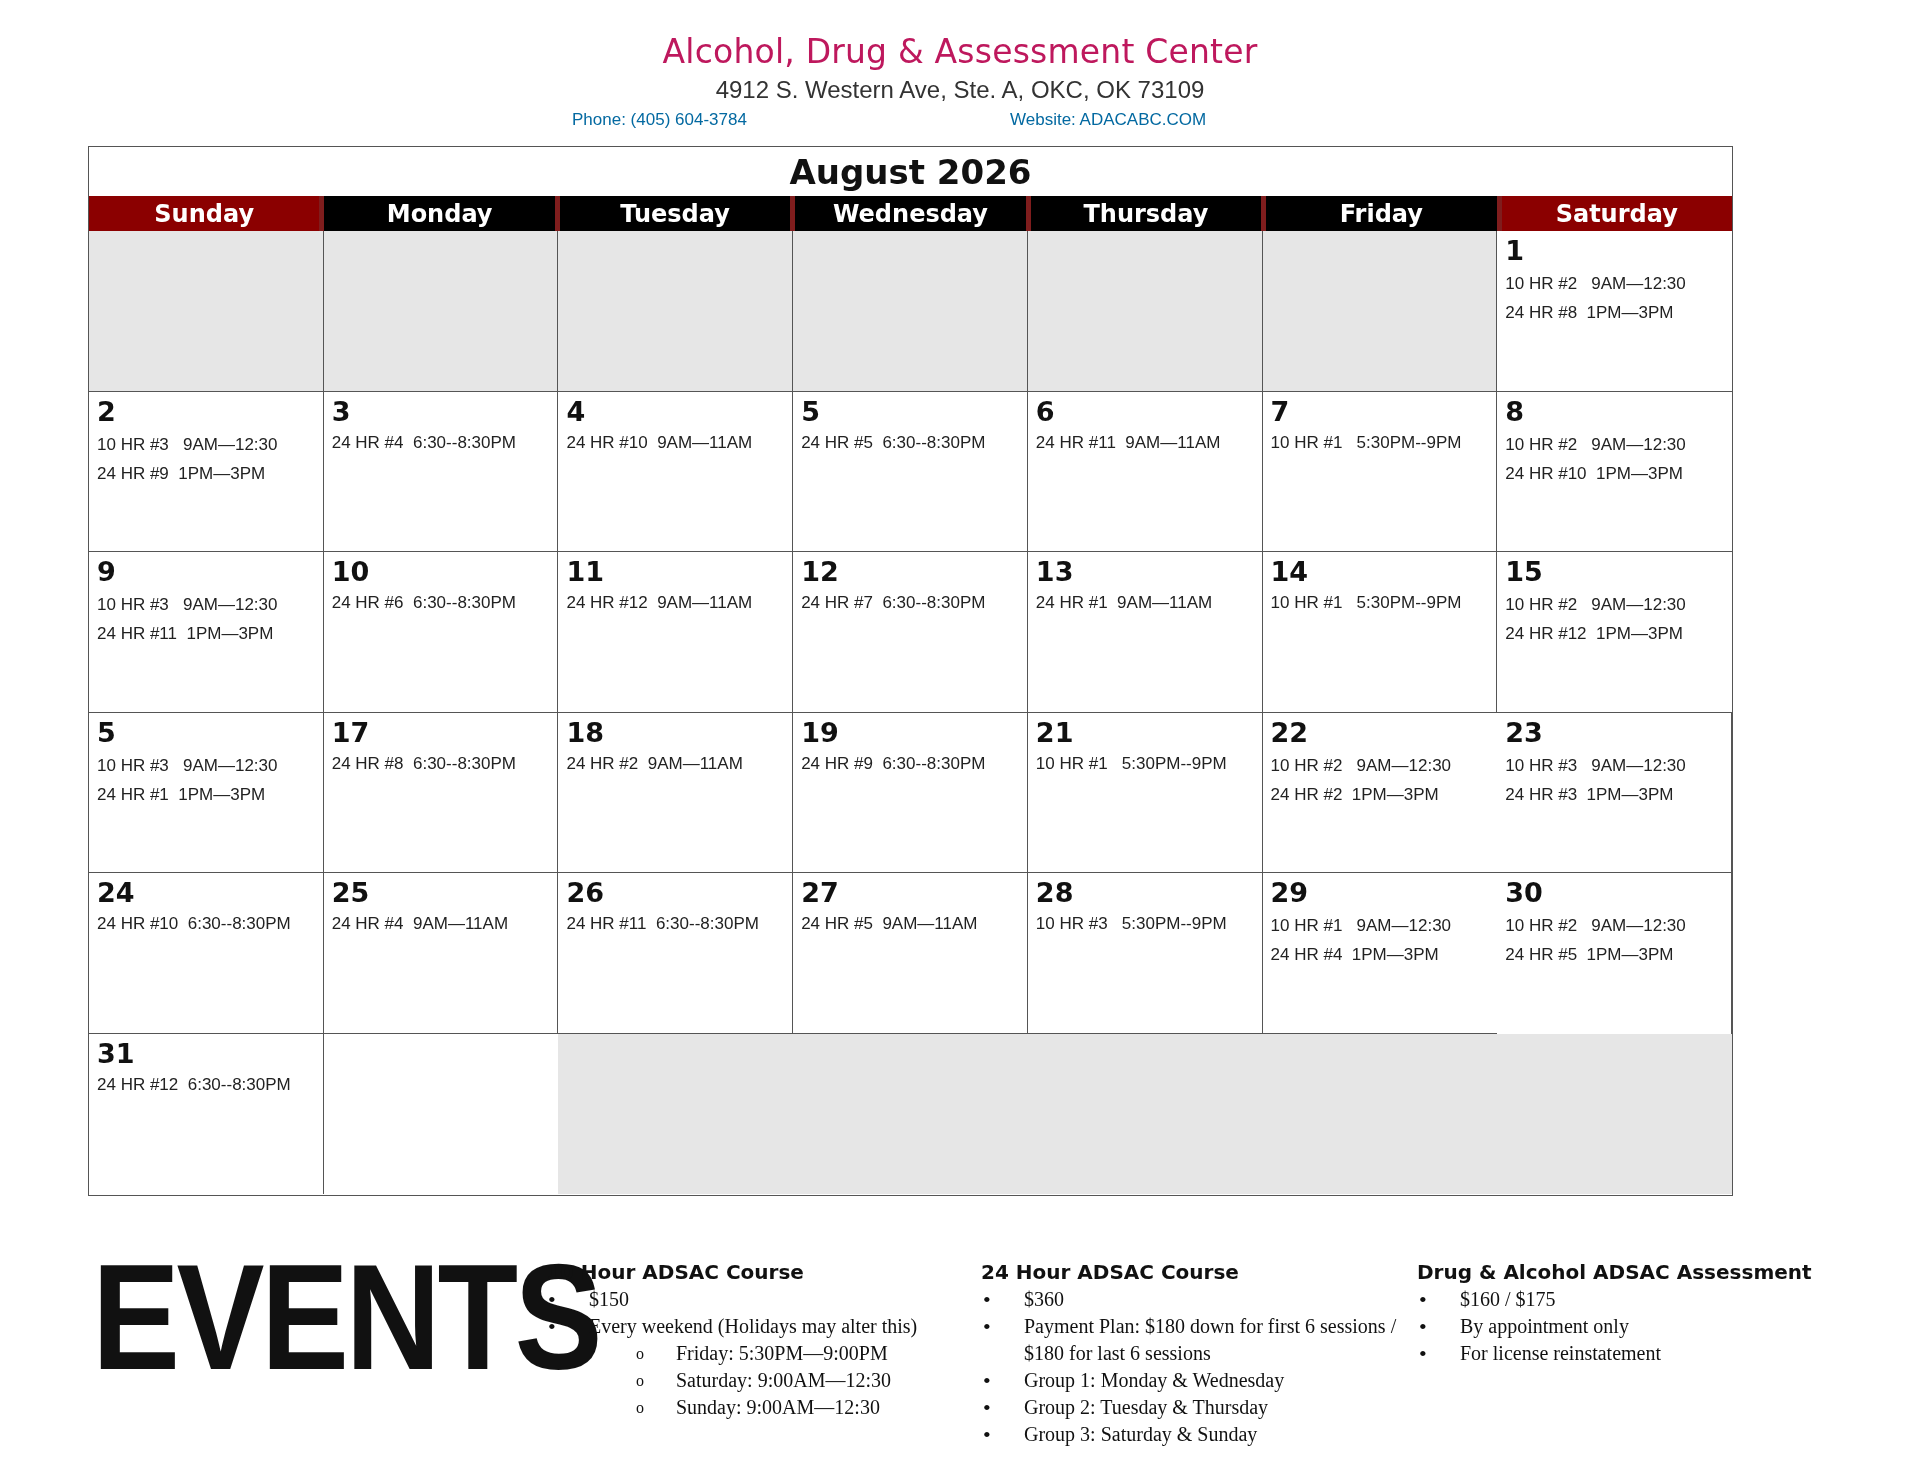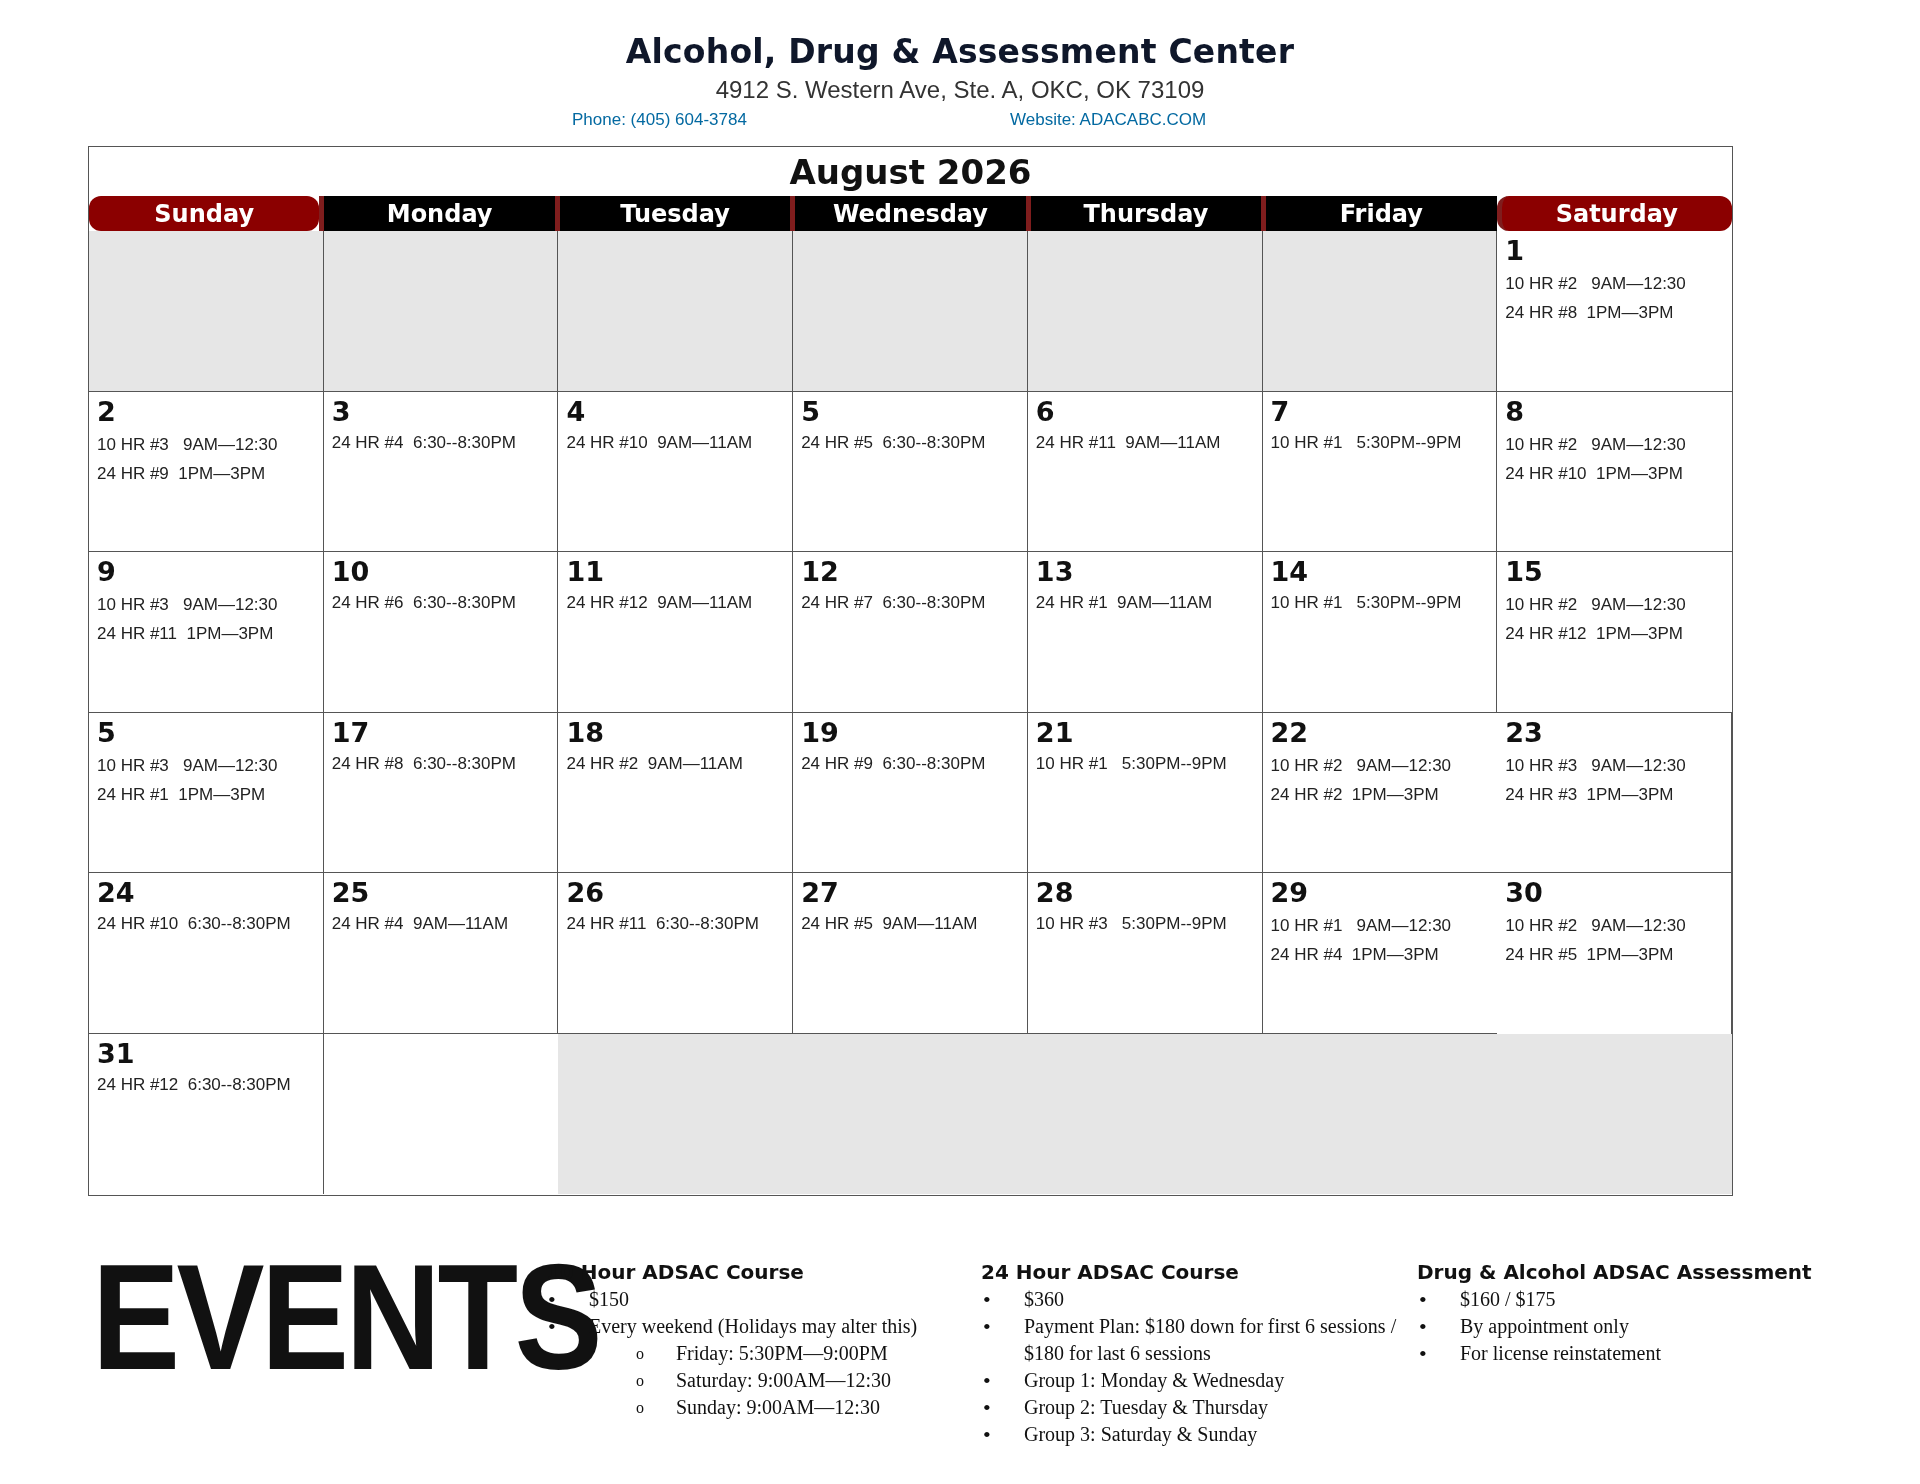--- a/index.html
+++ b/index.html
@@ -1,33 +1,33 @@
 <!DOCTYPE html>
 <html><head>
 <meta charset="utf-8">
 <style>
   html, body { margin: 0; padding: 0; background: #ffffff; }
   body { width: 1920px; height: 1484px; position: relative; overflow: hidden;
          font-family: "DejaVu Sans", sans-serif; color: #111; }
   .hdr { position: absolute; left: 0; width: 1920px; text-align: center; }
-  .org-name { top: 32px; font-size: 33px; font-weight: bold; color: #0f172a; letter-spacing: 0.2px; }
+  .org-name { top: 32px; font-size: 33px; font-weight: normal; color: #be185d; letter-spacing: 0.2px; }
   .org-address { top: 76px; font-size: 24px; color: #333; font-family: "Liberation Sans", sans-serif; }
   .org-contact { position: absolute; top: 110px; font-size: 17px; color: #0369a1; font-family: "Liberation Sans", sans-serif; }
   .phone { left: 572px; }
   .website { left: 1010px; }
 
   .calendar { position: absolute; left: 88px; top: 146px; width: 1645px; height: 1050px;
               border: 1.5px solid #555; box-sizing: border-box; }
   .cal-title { position: absolute; left: 0; top: 0; width: 100%; height: 49px;
                text-align: center; font-size: 34px; font-weight: bold; line-height: 50px; }
   .day-headers { position: absolute; left: 0; top: 49px; width: 100%; height: 35px; display: flex; }
   .day-header { flex: 1; background: #000; color: #fff; font-weight: bold; font-size: 24px;
                 text-align: center; line-height: 37px; border-left: 5px solid #7f1d1d; }
   .day-header:first-child { border-left: none; }
-  .day-header.weekend { background: #8b0000; border-radius: 12px; }
+  .day-header.weekend { background: #8b0000; }
   .grid { position: absolute; left: 0; top: 84px; width: 100%; height: 963px;
           display: grid; grid-template-columns: repeat(7, 1fr); grid-template-rows: repeat(6, 1fr); }
   .cell { border-right: 1px solid #555; border-bottom: 1.5px solid #555; position: relative;
           background: #fff; box-sizing: border-box; }
   .cell.col-6 { border-right: none; }
   .cell.row-5 { border-bottom: none; }
   .cell.empty { background: #e6e6e6; }
   .cell.filler-wide { grid-column: 3 / span 5; background: #e6e6e6; border-right: none; border-bottom: none; }
   .date-num { position: absolute; left: 8px; top: 4px; font-size: 27px; font-weight: bold; }
   .events { position: absolute; left: 8px; top: 38px; font-size: 17px; line-height: 29px;

